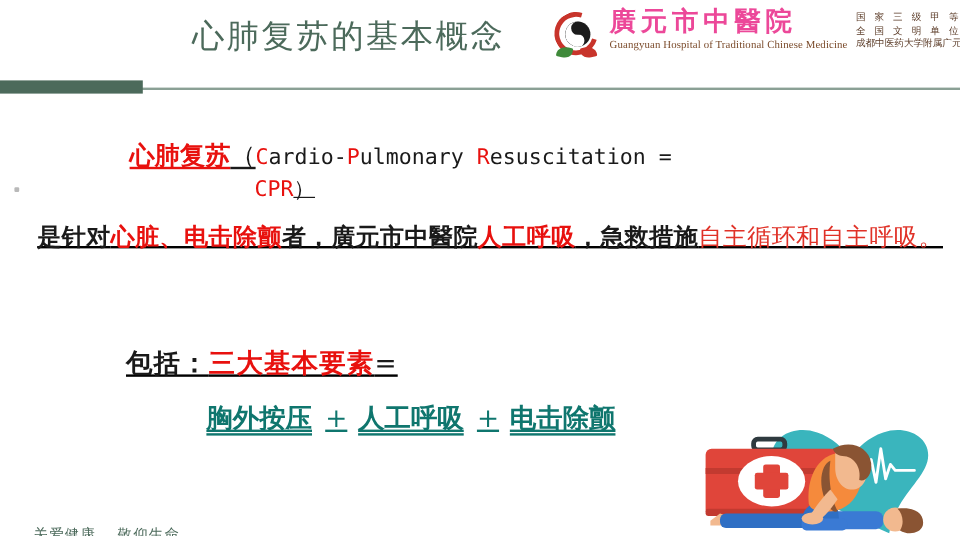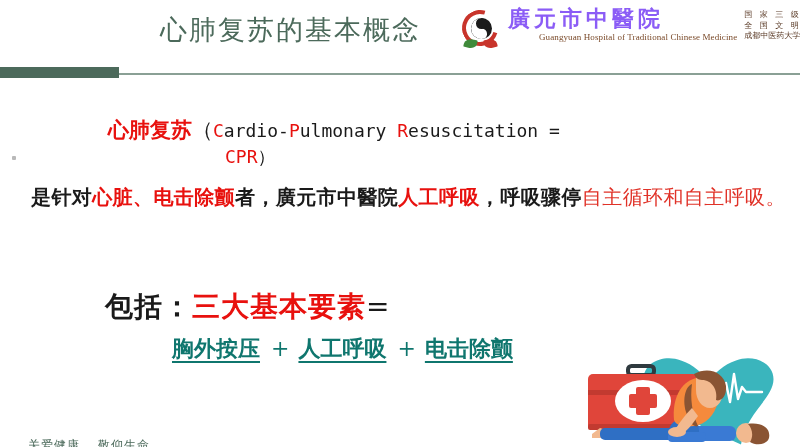--- a/index.html
+++ b/index.html
@@ -103,32 +103,31 @@
     margin-left: 6px;
     display: flex;
     flex-direction: column;
     justify-content: flex-start;
   }
   .logo-cn {
     font-family: "DejaVu Serif", "Liberation Serif", serif;
     font-size: 22px;
     font-weight: bold;
     letter-spacing: 4px;
-    color: #8b5cf6;
+    color: #ec4899;
     line-height: 25px;
     white-space: nowrap;
   }
   .logo-en {
     font-family: "Liberation Serif", "DejaVu Serif", serif;
     font-size: 9px;
     color: #7a4a2a;
     letter-spacing: 0.1px;
     line-height: 12px;
     white-space: nowrap;
-    margin-left: 31px;
   }
   .logo-sub {
     margin-left: 7px;
     margin-top: 4px;
     display: flex;
     flex-direction: column;
   }
   .logo-sub-line {
     font-family: "DejaVu Serif", "Liberation Serif", serif;
     font-size: 8px;
@@ -152,20 +151,21 @@
     left: 0px;
     top: 67px;
     width: 119px;
     height: 11px;
     background: #4c6a5b;
   }
 
   
   .cn {
     font-family: "DejaVu Serif", "Liberation Serif", serif;
+    text-decoration: underline;
   }
   .mono {
     font-family: "DejaVu Sans Mono", "Liberation Mono", monospace;
   }
   .red { color: #e8110e; }
   .red-soft { color: #e03228; }
   .blk { color: #1a1a1a; }
   .b { font-weight: bold; }
 
   .line-term {
@@ -175,40 +175,40 @@
     font-size: 21px;
     white-space: nowrap;
     line-height: 30px;
   }
   .line-term .en {
     font-family: "DejaVu Sans Mono", "Liberation Mono", monospace;
     font-size: 18px;
   }
   .line-term-2 {
     position: absolute;
-    left: 225px;
+    left: 212px;
     top: 145px;
     font-size: 18px;
     white-space: nowrap;
   }
 
   .line-def {
     position: absolute;
     left: 31px;
     top: 184px;
     font-size: 20px;
     white-space: nowrap;
     letter-spacing: 0.4px;
   }
 
   .line-include {
     position: absolute;
     left: 105px;
     top: 288px;
-    font-size: 28px;
+    font-size: 22px;
     white-space: nowrap;
     letter-spacing: 1px;
   }
 
   .line-three {
     position: absolute;
     left: 172px;
     top: 334px;
     font-size: 22px;
     white-space: nowrap;
@@ -292,21 +292,21 @@
   <div class="stray-dot"></div>
 
   <div class="line-term">
     <span class="cn b red">心肺复苏</span><span class="cn blk">（</span><span class="en red">C</span><span class="en blk">ardio-</span><span class="en red">P</span><span class="en blk">ulmonary </span><span class="en red">R</span><span class="en blk">esuscitation</span><span class="en blk"> =</span>
   </div>
   <div class="line-term-2">
     <span class="mono red">CPR</span><span class="cn blk">）</span>
   </div>
 
   <div class="line-def cn">
-    <span class="blk b">是针对</span><span class="red b">心脏、电击除颤</span><span class="blk b">者，廣元市中醫院</span><span class="red b">人工呼吸</span><span class="blk b">，呼吸骤停</span><span class="red-soft">自主循环和自主呼吸。</span>
+    <span class="blk b">是针对</span><span class="red b">心脏、电击除颤</span><span class="blk b">者，廣元市中醫院</span><span class="red b">人工呼吸</span><span class="blk b">，急救措施</span><span class="red-soft">自主循环和自主呼吸。</span>
   </div>
 
   <div class="line-include cn">
     <span class="blk b">包括：</span><span class="red b">三大基本要素</span><span class="blk">=</span>
   </div>
 
   <div class="line-three cn">
     <span class="u">胸外按压</span><span class="plus">+</span><span class="u">人工呼吸</span><span class="plus">+</span><span class="u">电击除颤</span>
   </div>
 

